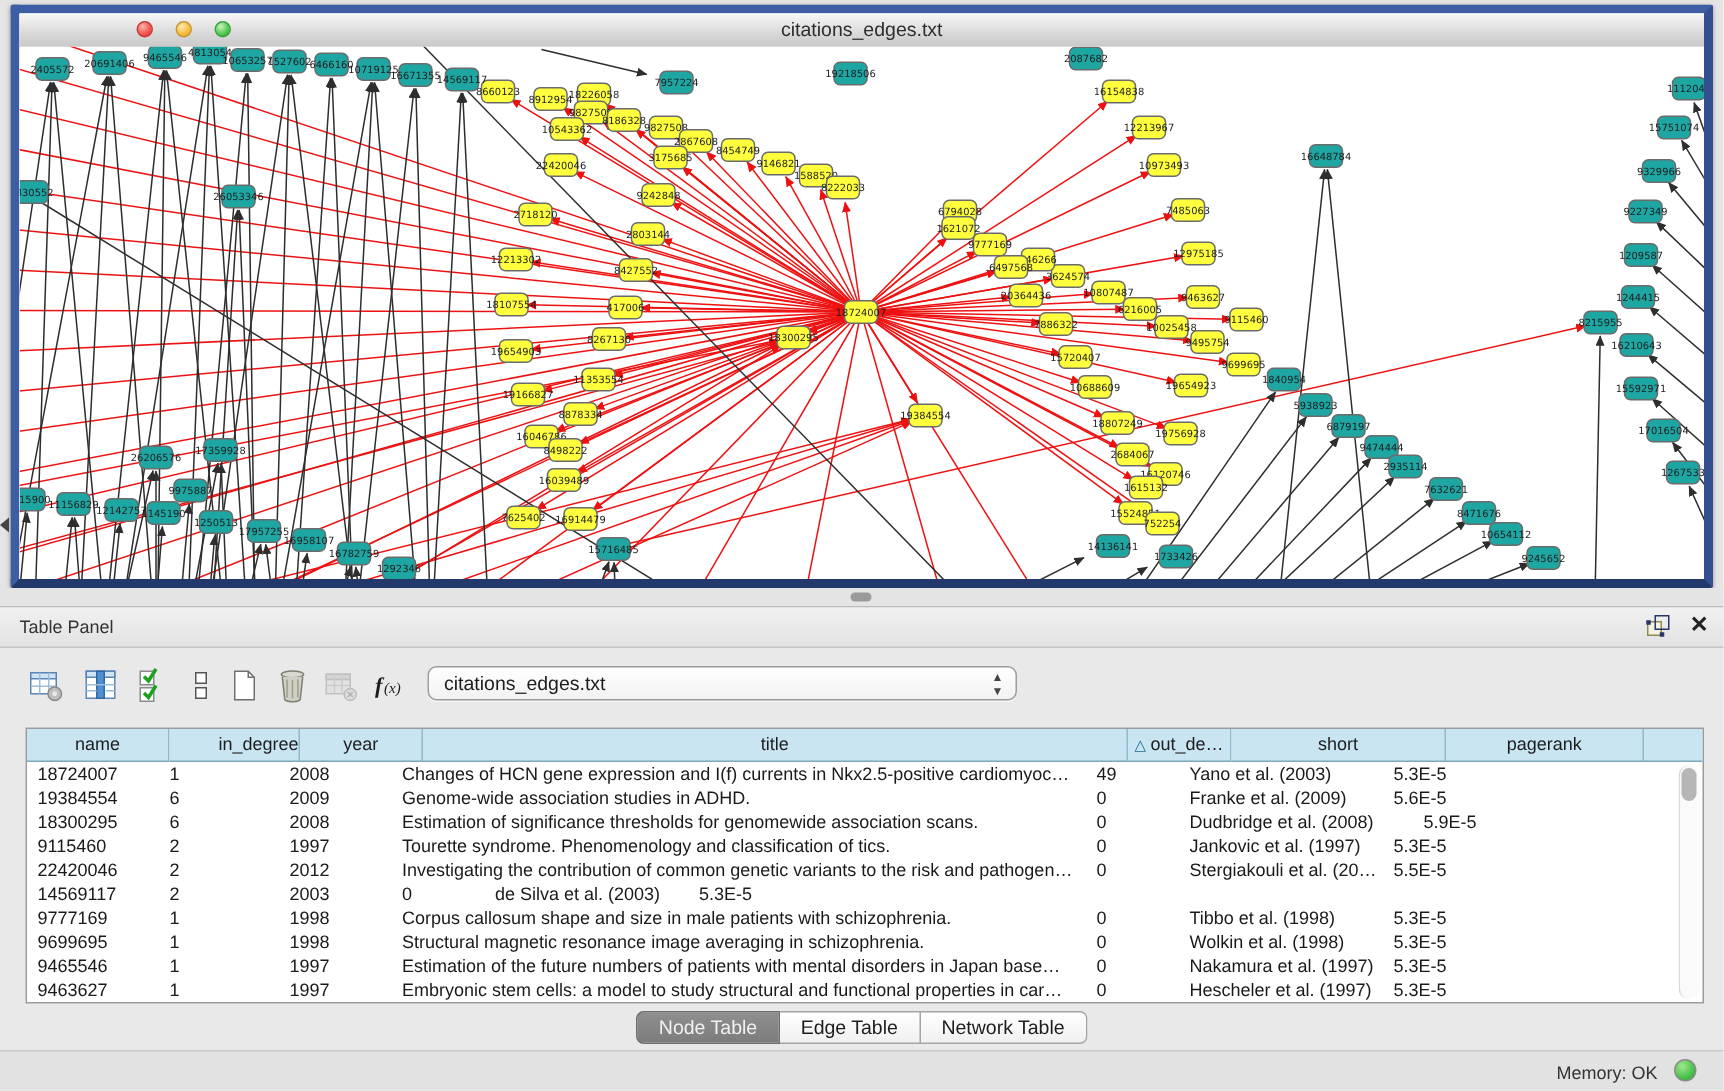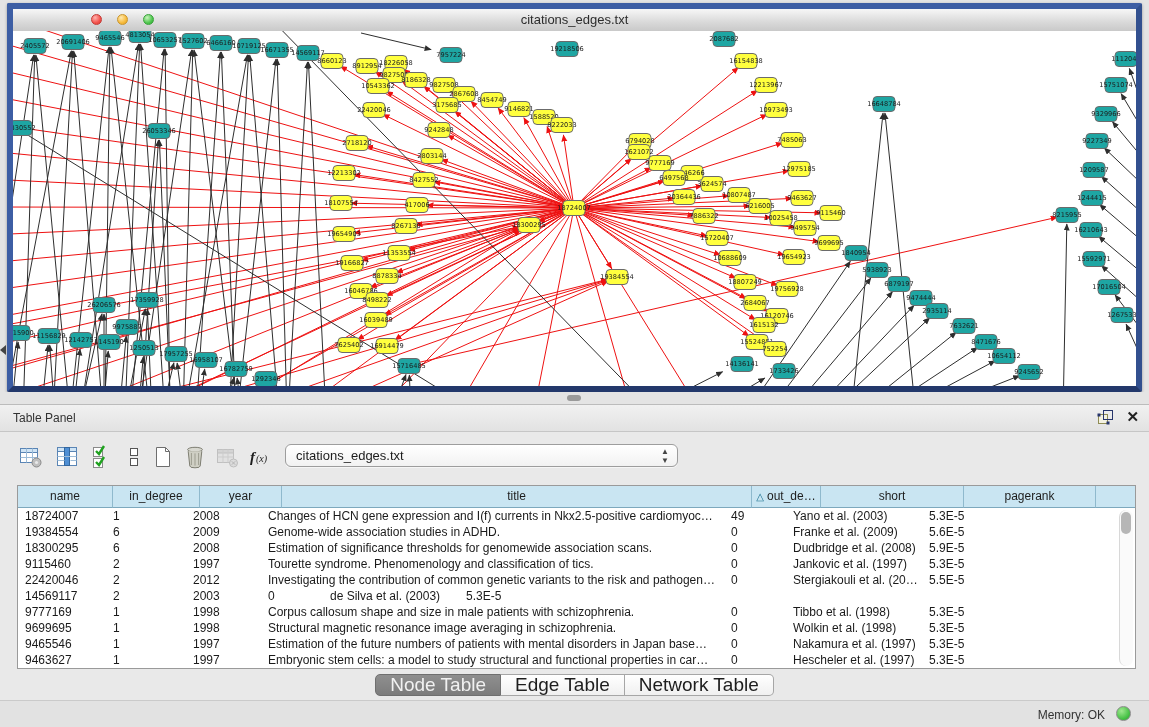--- a/index.html
+++ b/index.html
@@ -46,21 +46,21 @@
   .th{box-sizing:border-box;background:#c9e5f2;border-right:1px solid #8fb9cd;border-bottom:1px solid #7fa8bd;border-bottom:1px solid #7da8bd;
      font-size:12px;color:#1d1d1d;text-align:center;line-height:21px;overflow:hidden;white-space:nowrap;}
   .th .sort{color:#1a6e8e;font-size:10px;margin-right:3px;}
   .tbody .tr{display:flex;height:16px;line-height:16px;font-size:12px;color:#1a1a1a;white-space:nowrap;}
   .tbody .td{box-sizing:border-box;padding-left:7px;overflow:hidden;text-overflow:ellipsis;}
   .vscroll{position:absolute;right:2px;top:24px;bottom:2px;width:13px;background:#fafafa;border-left:1px solid #d8d8d8;border-radius:7px;}
   .vscroll .thumb{position:absolute;left:1px;top:2px;width:10px;height:22px;border-radius:6px;background:#b6b6b6;}
 
   .seg-tabs{position:absolute;left:0;right:0;top:269px;display:flex;justify-content:center;}
   .seg{height:22px;box-sizing:border-box;border:1px solid #a6a6a6;background:linear-gradient(#ffffff,#f0f0f0);
-    font-size:19px;color:#1d1d1d;line-height:20px;padding:0 14px;border-left-width:0;}
+    font-size:13px;color:#1d1d1d;line-height:20px;padding:0 14px;border-left-width:0;}
   .seg:first-child{border-radius:5px 0 0 5px;border-left-width:1px;}
   .seg:last-child{border-radius:0 5px 5px 0;}
   .seg.sel{background:linear-gradient(#8f8f8f,#7c7c7c);color:#f1f1f1;border-color:#6f6f6f;}
 
   
   .statusbar{position:absolute;left:0;top:700px;width:1149px;height:27px;background:#e2e2e2;border-top:1px solid #cacaca;}
   .mem{position:absolute;right:44px;top:7px;font-size:12px;color:#333;}
   .memdot{position:absolute;right:18px;top:5px;width:15px;height:15px;border-radius:50%;
     background:radial-gradient(circle at 35% 30%,#9fe88f,#44c044 65%,#2f9e33);border:1px solid #8a8a8a;box-sizing:border-box;}
 </style>
@@ -795,21 +795,21 @@
           </span></span>
       <div class="combo">
         <span class="val">citations_edges.txt</span>
         <span class="steppers">▲<br>▼</span>
       </div>
     </div>
 
     <div class="tablebox">
       <div class="thead" id="thead">
           <div class="th" style="width: 95px;">name</div>
-          <div class="th" style="width: 87px;">in_degree</div>
+          <div class="th" style="width: 87px; text-align: right;">in_degree</div>
           <div class="th" style="width: 82px;">year</div>
           <div class="th" style="width: 470px;">title</div>
           <div class="th" style="width: 69px;"><span class="sort">△</span>out_de…</div>
           <div class="th" style="width: 143px;">short</div>
           <div class="th" style="width: 132px;">pagerank</div>
           <div class="th" style="flex: 1 1 0%; border-right: none;"></div>
         </div>
       <div class="tbody" id="tbody">
           <div class="tr">
             <div class="td" style="width: 88px;">18724007</div>
@@ -829,21 +829,21 @@
             <div class="td" style="width: 136px;">Franke et al. (2009)</div>
             <div class="td" style="width: 125px;">5.6E-5</div>
           </div>
           <div class="tr">
             <div class="td" style="width: 88px;">18300295</div>
             <div class="td" style="width: 80px;">6</div>
             <div class="td" style="width: 75px;">2008</div>
             <div class="td" style="width: 463px;">Estimation of significance thresholds for genomewide association scans.</div>
             <div class="td" style="width: 62px;">0</div>
             <div class="td" style="width: 136px;">Dudbridge et al. (2008)</div>
-            <div class="td" style="width: 125px;">5.9E-5</div>
+            <div class="td" style="width: 125px; margin-left: 20px;">5.9E-5</div>
           </div>
           <div class="tr">
             <div class="td" style="width: 88px;">9115460</div>
             <div class="td" style="width: 80px;">2</div>
             <div class="td" style="width: 75px;">1997</div>
             <div class="td" style="width: 463px;">Tourette syndrome. Phenomenology and classification of tics.</div>
             <div class="td" style="width: 62px;">0</div>
             <div class="td" style="width: 136px;">Jankovic et al. (1997)</div>
             <div class="td" style="width: 125px;">5.3E-5</div>
           </div>

